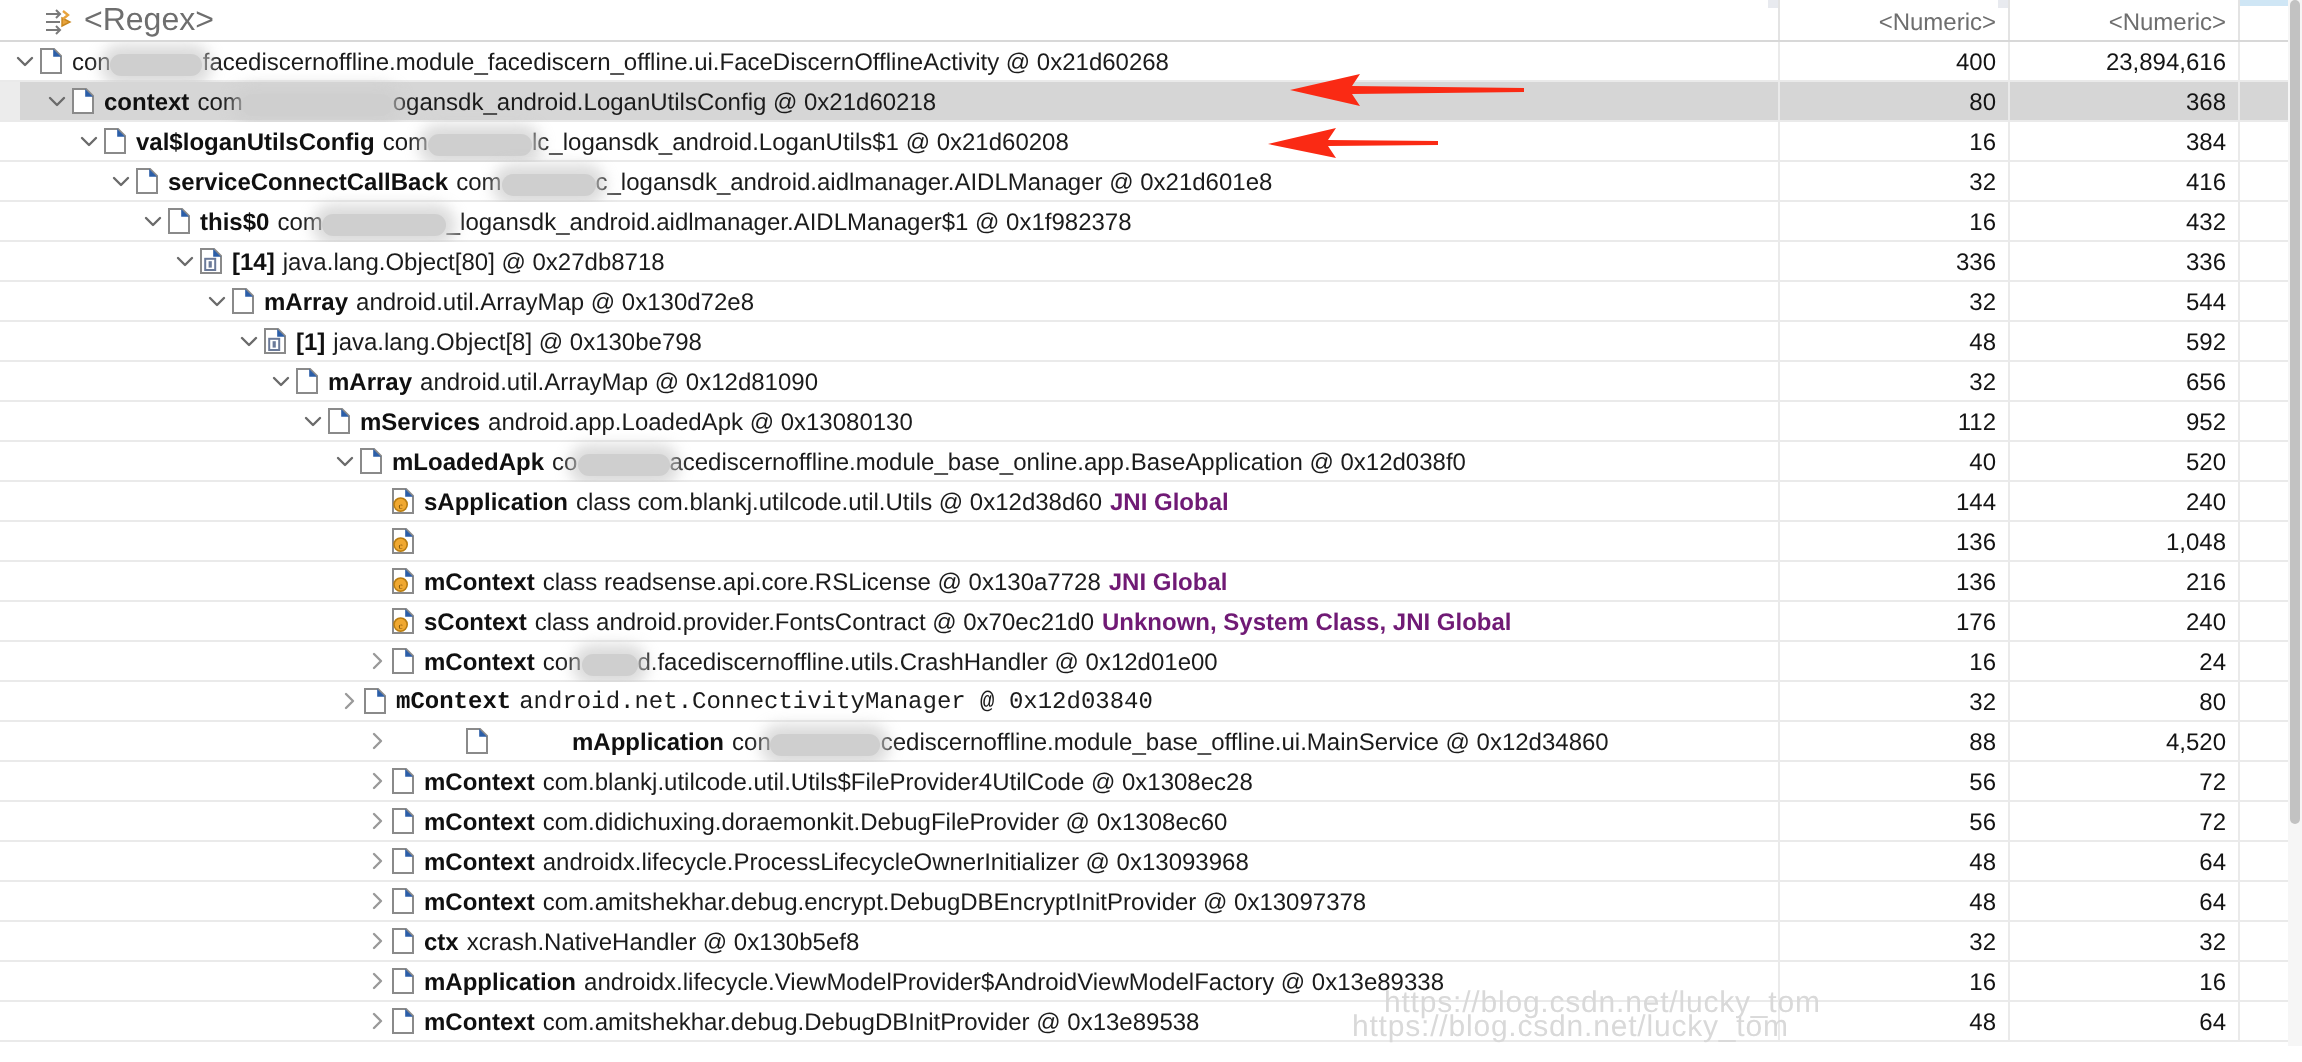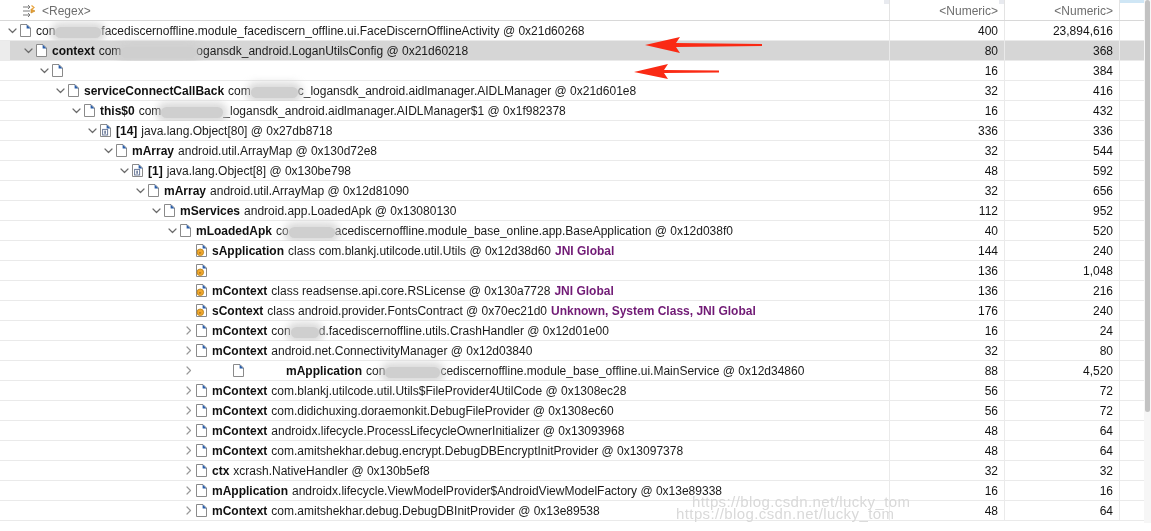--- a/index.html
+++ b/index.html
@@ -34,21 +34,21 @@
     position:absolute;left:0;top:20px;width:1151px;height:1px;background:#d8d8d8;
   }
   .regex-cell{
     position:absolute;left:0;top:2px;height:18px;
     display:flex;align-items:center;gap:5px;padding-left:22px;
   }
   .regex-icon{
     width:15px;height:14px;position:relative;flex:none;display:block;
   }
   .regex-text{
-    color:#6e6e6e;font-size:12px;line-height:14px;
+    color:#6e6e6e;font-size:16px;line-height:14px;
   }
   .col-head{
     position:absolute;top:2px;height:17px;
     display:flex;align-items:center;justify-content:flex-end;
     padding-right:7px;box-sizing:border-box;
     color:#6e6e6e;font-size:12px;
   }
   .col-head.c1{left:890px;width:115px;}
   .col-head.c2{left:1005px;width:115px;}
   .hdr-sep{position:absolute;top:0px;width:1px;height:20px;background:#e3e3e3;}
@@ -229,20 +229,21 @@
           <svg width="9" height="9" viewBox="0 0 9 9">
             <path d="M1 3 L4.5 6.5 L8 3" fill="none" stroke="#6b6b6b" stroke-width="1.2" stroke-linecap="round" stroke-linejoin="round"></path>
           </svg>
         </span>
         <span class="ficon">
           <svg width="11" height="13" viewBox="0 0 11 13">
             <path d="M0.5 0.5 H7 L10.5 4 V12.5 H0.5 Z" fill="#ffffff" stroke="#8a8a8a" stroke-width="1"></path>
             <path d="M6.6 0.5 L10.5 4.4 L6.6 4.4 Z" fill="#2b5ea8"></path>
           </svg>
         </span>
+        <span><span class="fname">val$loganUtilsConfig</span><span class="sp"></span><span class="ftype">com</span><span class="blob" style="width:52px;height:11px;"></span><span class="ftype">lc_logansdk_android.LoganUtils$1 @ 0x21d60208</span></span>
       </div>
       <div class="cell-num c1">16</div>
       <div class="cell-num c2">384</div>
       <div class="cell-num c3"></div>
       <div class="vsep" style="left: 889px;"></div>
       <div class="vsep" style="left: 1004px;"></div>
       <div class="vsep" style="left: 1119px;"></div>
     </div>
     <div class="row">
       <div class="gutter"></div>
@@ -533,21 +534,21 @@
       </div>
       <div class="cell-num c1">16</div>
       <div class="cell-num c2">24</div>
       <div class="cell-num c3"></div>
       <div class="vsep" style="left: 889px;"></div>
       <div class="vsep" style="left: 1004px;"></div>
       <div class="vsep" style="left: 1119px;"></div>
     </div>
     <div class="row">
       <div class="gutter"></div>
-      <div class="label" style="left: 182px;">
+      <div class="label" style="left: 168px; font-family: Liberation Mono, monospace;">
         <span class="twisty">
           <svg width="9" height="9" viewBox="0 0 9 9">
             <path d="M3 1 L6.5 4.5 L3 8" fill="none" stroke="#9a9a9a" stroke-width="1.2" stroke-linecap="round" stroke-linejoin="round"></path>
           </svg>
         </span>
         <span class="ficon">
           <svg width="11" height="13" viewBox="0 0 11 13">
             <path d="M0.5 0.5 H7 L10.5 4 V12.5 H0.5 Z" fill="#ffffff" stroke="#8a8a8a" stroke-width="1"></path>
             <path d="M6.6 0.5 L10.5 4.4 L6.6 4.4 Z" fill="#2b5ea8"></path>
           </svg>

